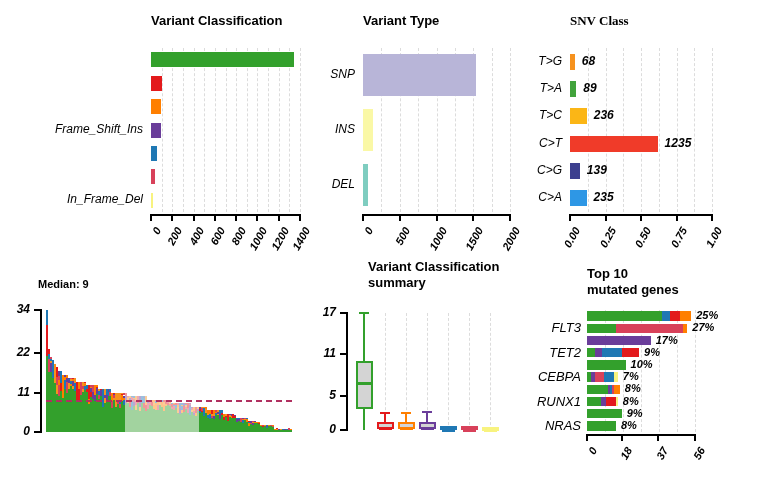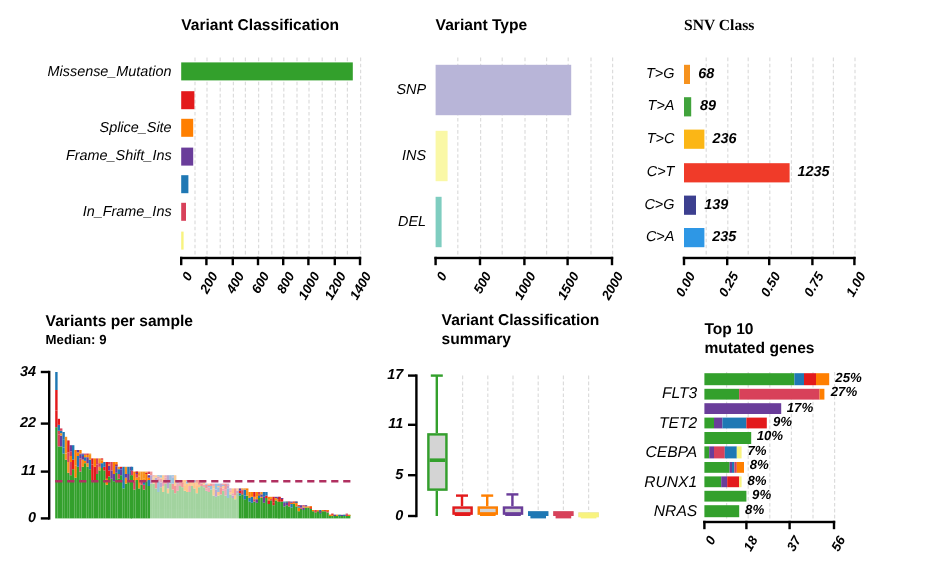--- a/index.html
+++ b/index.html
@@ -40,30 +40,28 @@
       <div class="grid" style="left: 214.857px; top: 48px; height: 164px;"></div>
       <div class="grid" style="left: 225.5px; top: 48px; height: 164px;"></div>
       <div class="grid" style="left: 236.143px; top: 48px; height: 164px;"></div>
       <div class="grid" style="left: 246.786px; top: 48px; height: 164px;"></div>
       <div class="grid" style="left: 257.429px; top: 48px; height: 164px;"></div>
       <div class="grid" style="left: 268.071px; top: 48px; height: 164px;"></div>
       <div class="grid" style="left: 278.714px; top: 48px; height: 164px;"></div>
       <div class="grid" style="left: 289.357px; top: 48px; height: 164px;"></div>
       <div class="grid" style="left: 300px; top: 48px; height: 164px;"></div>
       <div class="bar" style="left: 151px; top: 52.2143px; width: 142.827px; height: 15px; background: rgb(51, 160, 44);"></div>
-      <div class="catlbl" style="left: 0px; top: 51.7143px; width: 143px;">Missense_Mutation</div>
       <div class="bar" style="left: 151px; top: 75.6429px; width: 10.9621px; height: 15px; background: rgb(227, 26, 28);"></div>
       <div class="bar" style="left: 151px; top: 99.0714px; width: 9.79143px; height: 15px; background: rgb(255, 127, 0);"></div>
-      <div class="catlbl" style="left: 0px; top: 98.5714px; width: 143px;">Splice_Site</div>
       <div class="bar" style="left: 151px; top: 122.5px; width: 9.685px; height: 15px; background: rgb(106, 61, 154);"></div>
       <div class="catlbl" style="left: 0px; top: 122px; width: 143px;">Frame_Shift_Ins</div>
       <div class="bar" style="left: 151px; top: 145.929px; width: 5.53429px; height: 15px; background: rgb(31, 120, 180);"></div>
       <div class="bar" style="left: 151px; top: 169.357px; width: 4.47px; height: 15px; background: rgb(216, 65, 90);"></div>
-      <div class="catlbl" style="left: 0px; top: 168.857px; width: 143px;">In_Frame_Ins</div>
       <div class="bar" style="left: 151px; top: 192.786px; width: 2px; height: 15px; background: rgb(248, 243, 127);"></div>
+      <div class="catlbl" style="left: 0px; top: 192.286px; width: 143px;">In_Frame_Del</div>
       <div class="axis-h" style="left: 150px; top: 214px; width: 151px;"></div>
       <div class="tick-d" style="left: 150px; top: 214px; height: 7px;"></div>
       <div class="xticklbl" style="left: 111px; top: 225px;">0</div>
       <div class="tick-d" style="left: 171.286px; top: 214px; height: 7px;"></div>
       <div class="xticklbl" style="left: 132.286px; top: 225px;">200</div>
       <div class="tick-d" style="left: 192.571px; top: 214px; height: 7px;"></div>
       <div class="xticklbl" style="left: 153.571px; top: 225px;">400</div>
       <div class="tick-d" style="left: 213.857px; top: 214px; height: 7px;"></div>
       <div class="xticklbl" style="left: 174.857px; top: 225px;">600</div>
       <div class="tick-d" style="left: 235.143px; top: 214px; height: 7px;"></div>
@@ -142,21 +140,20 @@
       <div class="xticklbl" style="left: 30.5px; top: 225px;">0.25</div>
       <div class="tick-d" style="left: 105px; top: 214px; height: 7px;"></div>
       <div class="xticklbl" style="left: 66px; top: 225px;">0.50</div>
       <div class="tick-d" style="left: 140.5px; top: 214px; height: 7px;"></div>
       <div class="xticklbl" style="left: 101.5px; top: 225px;">0.75</div>
       <div class="tick-d" style="left: 176px; top: 214px; height: 7px;"></div>
       <div class="xticklbl" style="left: 137px; top: 225px;">1.00</div>
     </section>
 
   <section class="cell" id="cell-vps" style="left:0;top:255px;width:310px;height:224px;">
-    <div class="ptitle" style="left:38px;top:5px;">Variants per sample</div>
     <div class="psub" style="left:38px;top:23px;">Median: 9</div>
     <div class="plot" id="plot-vps"></div>
   <div class="bar" style="left: 46px; top: 55px; width: 2px; height: 122px;">
         <div class="seg" style="left: 0px; bottom: 0px; width: 100%; height: 75.5843px; background: rgb(51, 160, 44);"></div>
         <div class="seg" style="left: 0px; bottom: 75.5843px; width: 100%; height: 14.8815px; background: rgb(227, 26, 28);"></div>
         <div class="seg" style="left: 0px; bottom: 90.4658px; width: 100%; height: 16.3254px; background: rgb(227, 26, 28);"></div>
         <div class="seg" style="left: 0px; bottom: 106.791px; width: 100%; height: 15.2089px; background: rgb(31, 120, 180);"></div>
       </div>
       <div class="bar" style="left: 47.9839px; top: 94.4706px; width: 2px; height: 82.5294px;">
         <div class="seg" style="left: 0px; bottom: 0px; width: 100%; height: 60.2393px; background: rgb(51, 160, 44);"></div>

